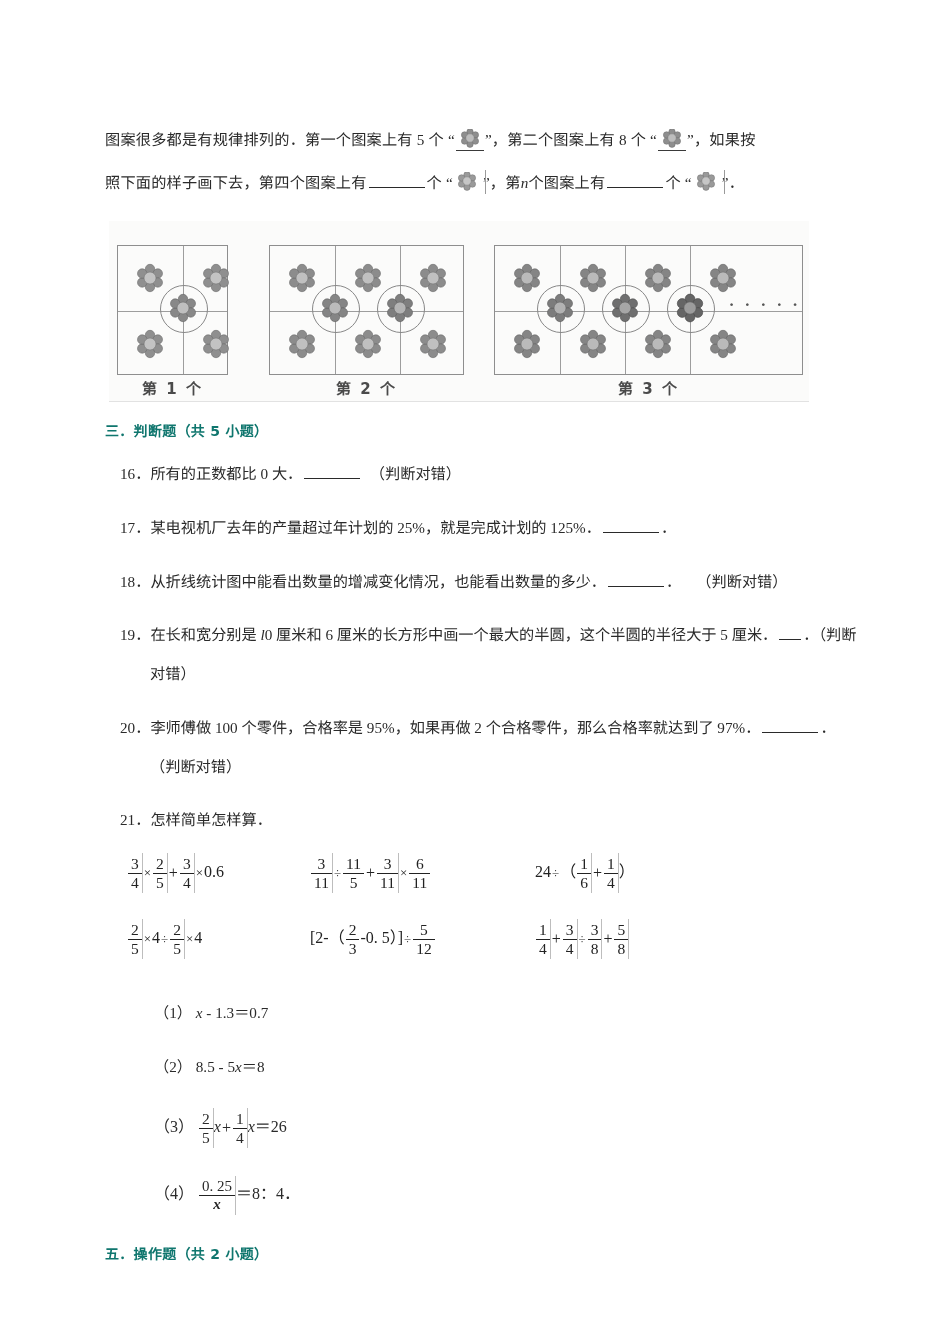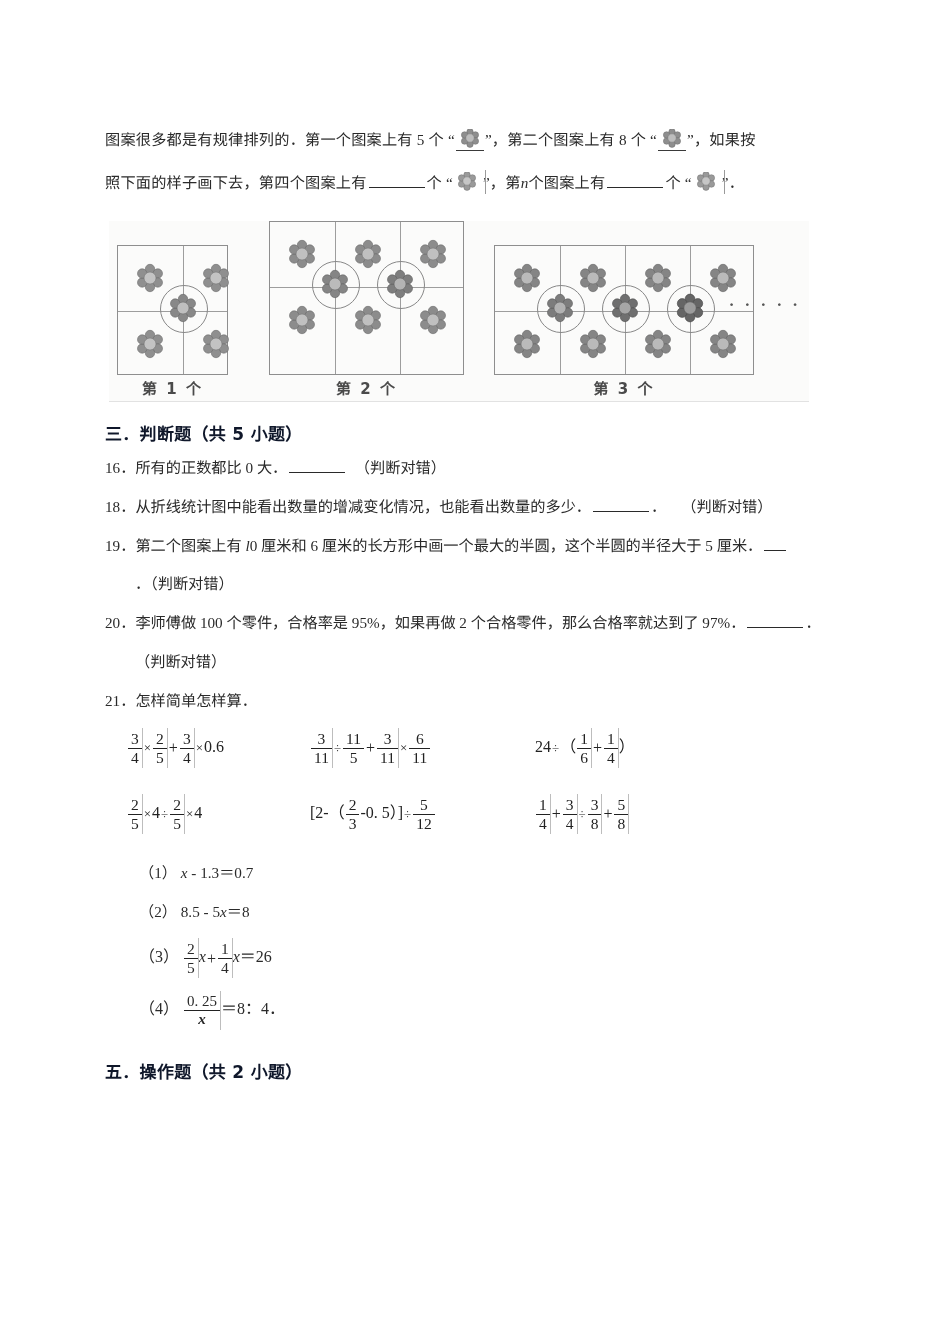--- a/index.html
+++ b/index.html
@@ -35,41 +35,41 @@
     font-size: 15.2px;
     line-height: 2.9;
     text-align: justify;
     letter-spacing: .2px;
     color: #2a2a2a;
   }
   .q {
     font-size: 15.2px;
     line-height: 2.55;
     color: #2a2a2a;
-    margin: 0;
+    margin: 15px;
     padding: 0;
   }
   .q-ind {
     padding-left: 30px;
     text-indent: -30px;
   }
   .blank {
     display: inline-block;
     border-bottom: 1px solid #2a2a2a;
     min-width: 56px;
     height: .95em;
     margin: 0 2px;
     vertical-align: baseline;
   }
   .blank.xs { min-width: 22px; }
   .sec-head {
     font-family: "DejaVu Sans", "Liberation Sans", sans-serif;
     font-weight: bold;
-    font-size: 17px;
-    color: #0f172a;
+    font-size: 14px;
+    color: #0f766e;
     margin: 18px 0 4px 0;
     letter-spacing: .3px;
   }
   .ital { font-style: italic; }
 
   
   .flower-inline {
     display: inline-block;
     width: 30px;
     height: 22px;
@@ -322,21 +322,21 @@
                     <circle cx="-7.8" cy="-4.5" r="4.7"></circle>
                   </g>
                   <circle cx="0" cy="0" r="6" fill="#bfbfbf" stroke="#6f6f6f" stroke-width=".6"></circle>
                 </g>
               </svg></div>
           <div class="pat-label">第 1 个</div>
         </div>
       </div>
 
       <div class="pattern" style="left:160px;">
-        <div class="pat-grid" style="width:195px;height:154px;">
+        <div class="pat-grid" style="width:195px;height:130px;">
           <div class="vline" style="left:65px;"></div>
           <div class="vline" style="left:130px;"></div>
           <div class="hline" style="top:65px;"></div>
           <div class="cell-flower" style="left:32px;top:32px;"><svg width="34" height="34" viewBox="0 0 34 34">
                 <g transform="translate(17,17)">
                   <g fill="#8c8c8c" stroke="#686868" stroke-width=".6">
                     <circle cx="0" cy="-9" r="4.7"></circle>
                     <circle cx="7.8" cy="-4.5" r="4.7"></circle>
                     <circle cx="7.8" cy="4.5" r="4.7"></circle>
                     <circle cx="0" cy="9" r="4.7"></circle>
@@ -437,21 +437,21 @@
                     <circle cx="-7.8" cy="-4.5" r="4.7"></circle>
                   </g>
                   <circle cx="0" cy="0" r="6" fill="#b4b4b4" stroke="#666" stroke-width=".6"></circle>
                 </g>
               </svg></div>
           <div class="pat-label">第 2 个</div>
         </div>
       </div>
 
       <div class="pattern" style="left:385px;">
-        <div class="pat-grid" style="width:260px;height:130px;">
+        <div class="pat-grid" style="width:309px;height:130px;">
           <div class="vline" style="left:65px;"></div>
           <div class="vline" style="left:130px;"></div>
           <div class="vline" style="left:195px;"></div>
           <div class="hline" style="top:65px;"></div>
           <div class="cell-flower" style="left:32px;top:32px;"><svg width="34" height="34" viewBox="0 0 34 34">
                 <g transform="translate(17,17)">
                   <g fill="#858585" stroke="#616161" stroke-width=".6">
                     <circle cx="0" cy="-9" r="4.7"></circle>
                     <circle cx="7.8" cy="-4.5" r="4.7"></circle>
                     <circle cx="7.8" cy="4.5" r="4.7"></circle>
@@ -601,27 +601,30 @@
 
       <div class="ellipsis-dots">· · · · ·</div>
     </div>
 
     <div class="sec-head">三．判断题（共 5 小题）</div>
 
     <div class="q q-ind">
       <span>16．</span><span>所有的正数都比 0 大．</span><span class="blank"></span>&nbsp;&nbsp;<span>（判断对错）</span>
     </div>
 
+    <div class="q q-ind">
+      <span>17．</span><span>某电视机厂去年的产量超过年计划的 25%，就是完成计划的 125%．</span><span class="blank"></span><span>．</span>
+    </div>
 
     <div class="q q-ind">
       <span>18．</span><span>从折线统计图中能看出数量的增减变化情况，也能看出数量的多少．</span><span class="blank"></span><span>．　　（判断对错）</span>
     </div>
 
     <div class="q q-ind">
-      <span>19．</span><span>第二个图案上有 </span><span class="ital">l</span><span>0 厘米和 6 厘米的长方形中画一个最大的半圆，这个半圆的半径大于 5 厘米．</span><span class="blank xs"></span><span>．（判断对错）</span>
+      <span>19．</span><span>在长和宽分别是 </span><span class="ital">l</span><span>0 厘米和 6 厘米的长方形中画一个最大的半圆，这个半圆的半径大于 5 厘米．</span><span class="blank xs"></span><span>．（判断对错）</span>
     </div>
 
     <div class="q q-ind">
       <span>20．</span><span>李师傅做 100 个零件，合格率是 95%，如果再做 2 个合格零件，那么合格率就达到了 97%．</span><span class="blank"></span><span>．</span><br><span>（判断对错）</span>
     </div>
 
 
     <div class="q q-ind">
       <span>21．</span><span>怎样简单怎样算．</span>
     </div>

